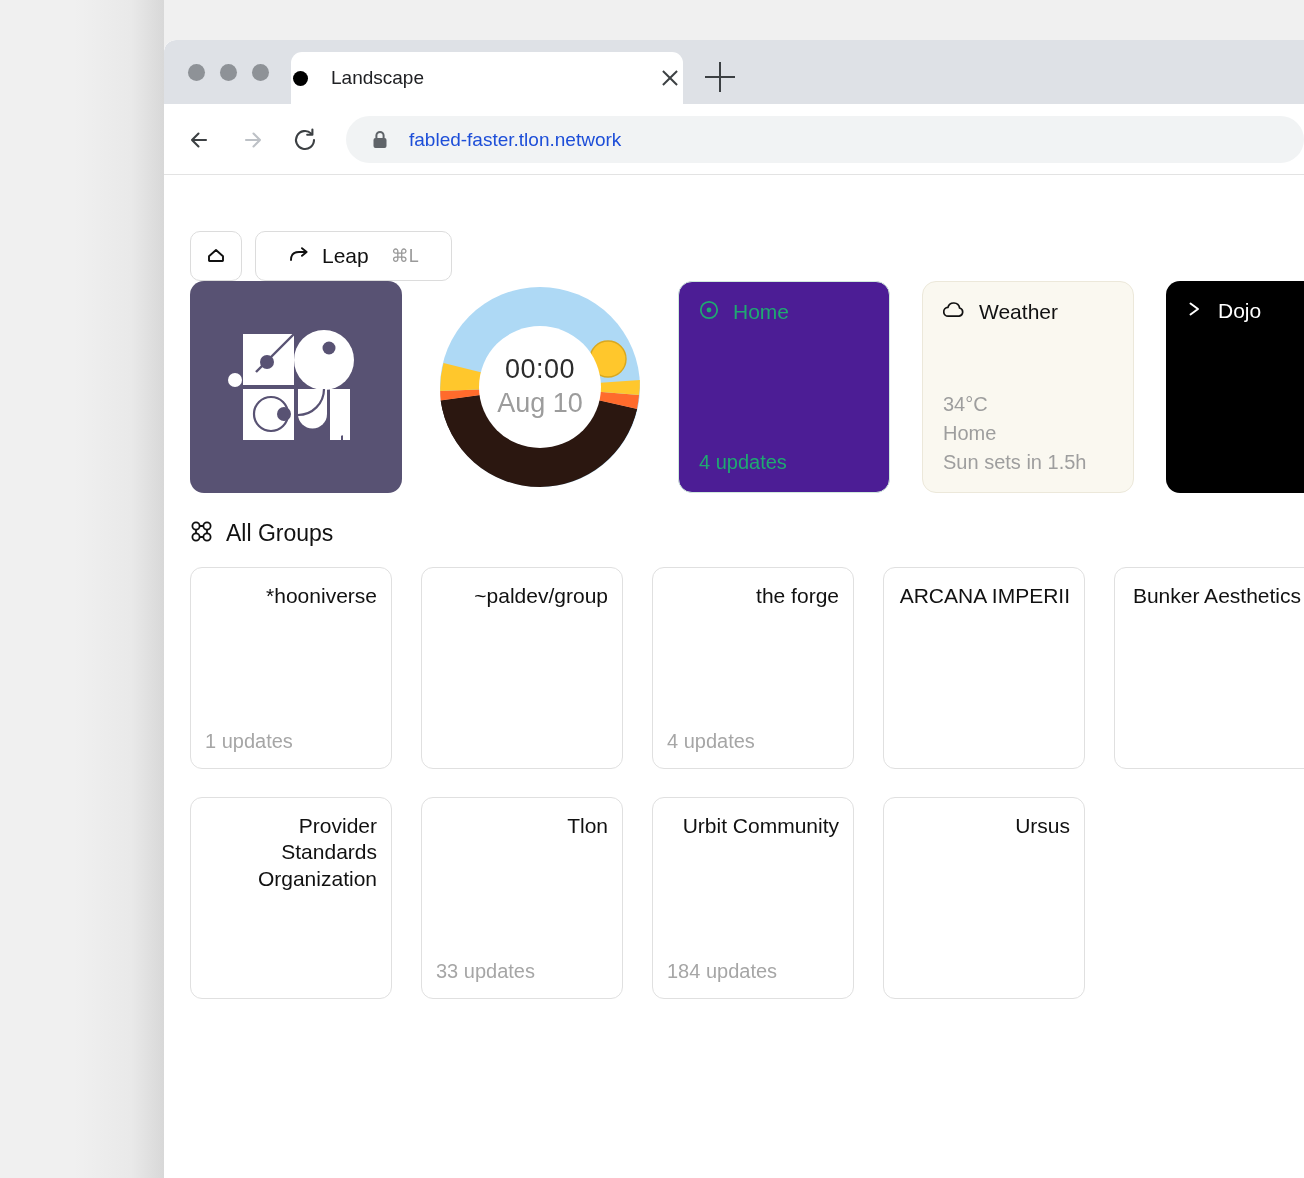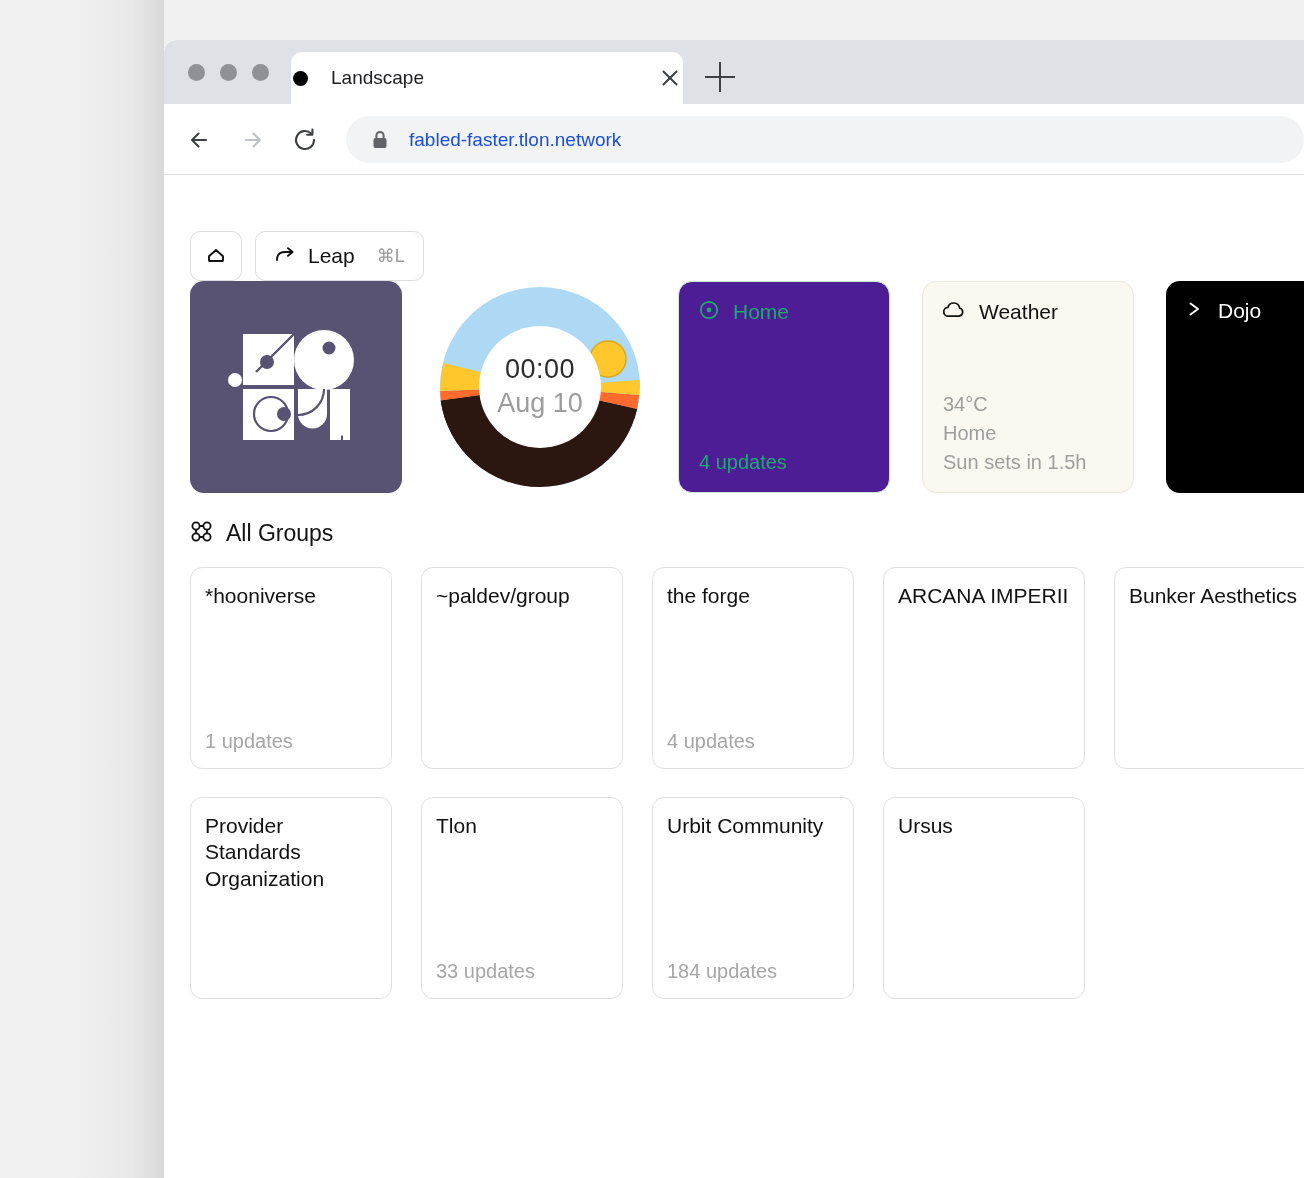--- a/index.html
+++ b/index.html
@@ -187,21 +187,21 @@
     border-radius: 10px;
     background: #ffffff;
     height: 50px;
     box-sizing: border-box;
     display: flex;
     align-items: center;
     justify-content: center;
   }
   .ctl-home { width: 52px; }
   .ctl-leap {
-    padding: 0 18px;
+    padding: 0 32px;
     gap: 12px;
   }
   .leap-label {
     font-size: 21px;
     color: #111111;
   }
   .leap-kbd {
     font-size: 18px;
     color: #9a9a9a;
     margin-left: 10px;
@@ -329,20 +329,21 @@
     padding: 15px 14px;
     display: flex;
     flex-direction: column;
     background: #ffffff;
     flex: 0 0 auto;
   }
   .group-name {
     font-size: 21px;
     color: #111111;
     line-height: 1.25;
+    text-align: right;
   }
   .group-updates {
     margin-top: auto;
     font-size: 20px;
     color: #a6a6a6;
   }
 </style>
 </head>
 <body>
 

